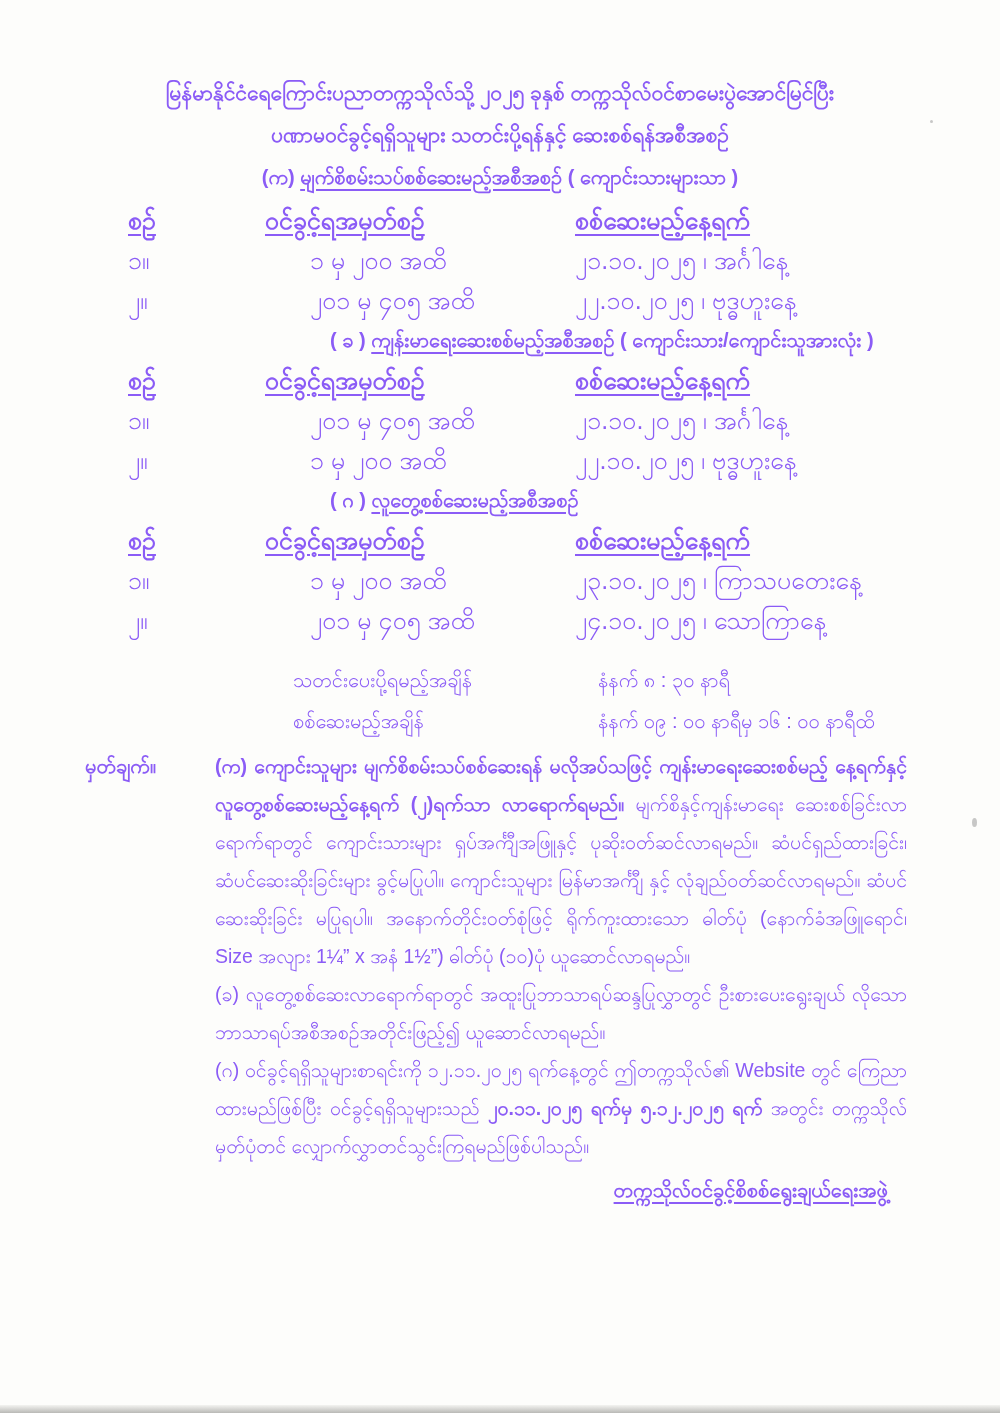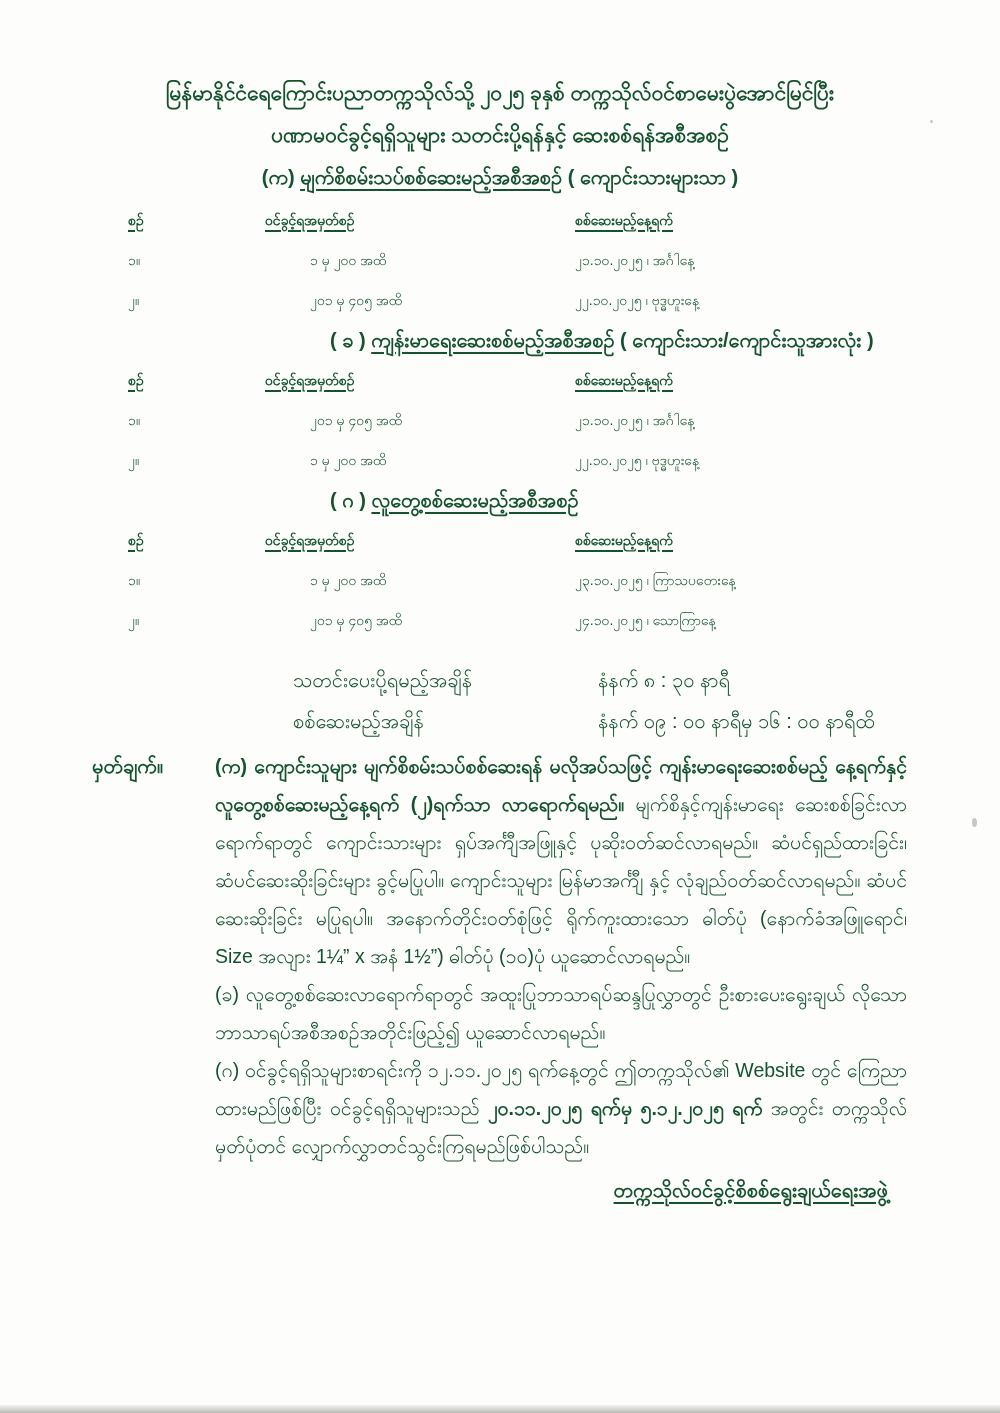--- a/index.html
+++ b/index.html
@@ -1,42 +1,42 @@
 <!DOCTYPE html>
 <html lang="my"><head>
 <meta charset="utf-8">
 <style>
   html,body{margin:0;padding:0;background:#e8e8e8;}
   .page{
     position:relative;
     width:1000px;height:1413px;
     margin:0 auto;
     background:#fdfdfb;
-    color:#14532d;
+    color:#8b5cf6;
     font-family:"Liberation Sans","DejaVu Sans",sans-serif;
     box-sizing:border-box;
     padding-top:72px;
     overflow:hidden;
   }
   .bold{font-weight:bold;margin-top:32px;}
   .u{text-decoration:underline;text-underline-offset:5px;text-decoration-thickness:1.5px;}
 
   
   .doc-header{text-align:center;}
   .title-line{font-size:21px;font-weight:bold;line-height:42px;white-space:nowrap;}
   .section-line{font-size:20px;font-weight:bold;line-height:42px;white-space:nowrap;}
 
   
   #schedules{margin-top:2px;}
   .trow{
     display:grid;
     grid-template-columns:137px 310px auto;
     margin-left:128px;
     line-height:40px;
-    font-size:14px;
+    font-size:25px;
   }
   .thead{font-weight:bold;}
   .tcell{white-space:nowrap;}
   .tcell.rng{padding-left:45px;}
   .subtitle{
     margin-left:330px;
     line-height:40px;
     font-size:20px;
     font-weight:bold;
     white-space:nowrap;
@@ -49,21 +49,21 @@
     grid-template-columns:305px auto;
     margin-left:270px;
     line-height:41px;
     font-size:20px;
     white-space:nowrap;
   }
 
   
   .notes{position:relative;margin-top:5px;}
   .notes-heading{
-    position:absolute;left:92px;top:0;
+    position:absolute;left:85px;top:0;
     font-size:20px;line-height:38px;font-weight:bold;
     white-space:nowrap;
   }
   #note-paragraphs{
     margin-left:215px;
     width:692px;
   }
   .note-para{
     font-size:19.5px;
     line-height:38px;

